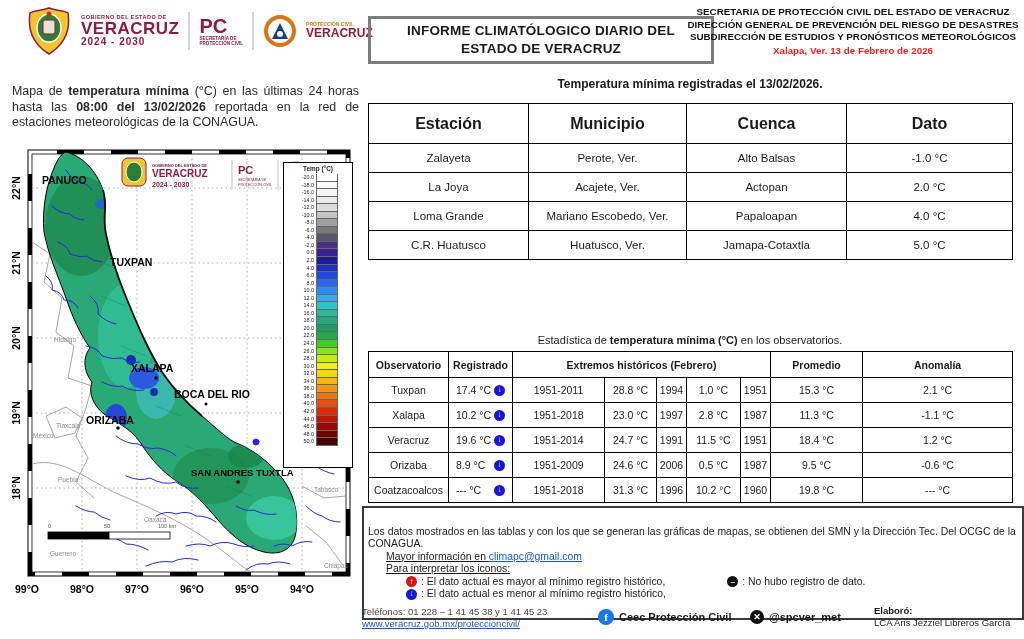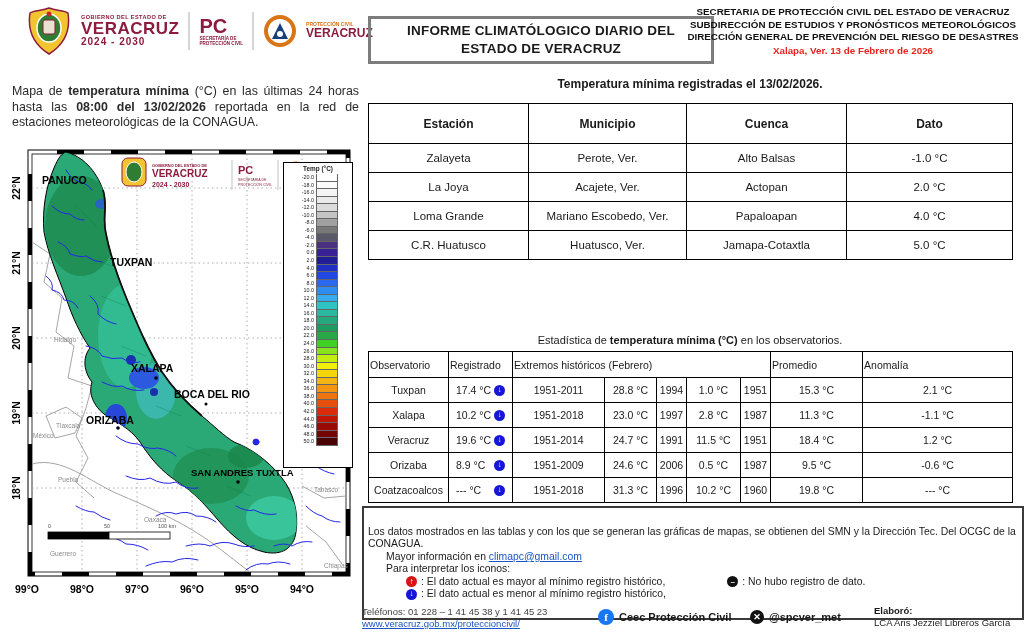--- a/index.html
+++ b/index.html
@@ -27,37 +27,37 @@
 
   .subtitle{left:368px;top:77px;width:644px;text-align:center;font-size:12px;font-weight:bold;}
 
   
   .intro{left:12px;top:84px;width:347px;font-size:12.4px;line-height:1.25;text-align:justify;color:#2b2b2b;}
 
   
   table{border-collapse:collapse;table-layout:fixed;}
   td,th{border:1px solid #000;overflow:hidden;}
   .t1{left:368px;top:103px;width:644px;}
-  .t1 th{height:37px;font-size:12px;font-weight:bold;}
+  .t1 th{height:37px;font-size:16px;font-weight:bold;}
   .t1 td{height:26px;font-size:11.5px;text-align:center;}
   .t2{left:368px;top:351px;width:644px;}
-  .t2 .h1 td{height:23px;font-size:10.5px;font-weight:normal;}
+  .t2 .h1 td{height:23px;font-size:10.5px;text-align:center;font-weight:bold;}
   .t2 .h2 td{height:27px;font-size:10.5px;text-align:center;font-weight:bold;}
   .t2 .dr td{height:22px;font-size:10.5px;text-align:center;}
   .stats-caption{left:368px;top:334px;width:644px;text-align:center;font-size:11px;}
   .hoy-cell{display:flex;align-items:center;justify-content:space-between;padding:0 6px;}
 
   .icon-circle{display:inline-flex;width:11px;height:11px;border-radius:50%;align-items:center;justify-content:center;color:#fff;font-size:8px;font-weight:bold;line-height:1;flex:0 0 auto;}
   .icon-down{background:#1616d8;}
   .icon-up{background:#d81616;}
   .icon-nodata{background:#111;}
 
   
   .notes{left:362px;top:506px;width:650px;height:74px;border:2.5px solid #3a3a3a;padding:18px 4px;font-size:10.4px;line-height:12.4px;}
-  .notes .ind1{padding-left:18px;}
+  .notes .ind1{padding-left:18px;text-decoration:underline;}
   .notes .ind2{padding-left:38px;display:flex;align-items:center;gap:4px;}
   .link{color:#1a56c4;text-decoration:underline;cursor:pointer;}
   .gap-left{margin-left:58px;display:inline-flex;align-items:center;gap:4px;}
 
   
   .footer{left:362px;top:605px;width:656px;height:32px;}
   .ftel{left:0;top:1px;font-size:9.5px;color:#444;line-height:12px;}
   .fsoc1{left:236px;top:4px;display:flex;align-items:center;gap:5px;}
   .fsoc2{left:388px;top:5px;display:flex;align-items:center;gap:5px;}
   .fela{left:512px;top:0;font-size:9.5px;line-height:12px;}
@@ -107,22 +107,22 @@
   </div>
 </div>
 
 <div class="abs title-box">
   <div>INFORME CLIMATÓLOGICO DIARIO  DEL</div>
   <div>ESTADO DE VERACRUZ</div>
 </div>
 
 <div class="abs org-block">
   <div class="org-line">SECRETARIA DE PROTECCIÓN CIVIL DEL ESTADO DE VERACRUZ</div>
+  <div class="org-line">DIRECCIÓN GENERAL DE PREVENCIÓN DEL RIESGO DE DESASTRES</div>
   <div class="org-line">SUBDIRECCIÓN DE ESTUDIOS Y PRONÓSTICOS METEOROLÓGICOS</div>
-  <div class="org-line">DIRECCIÓN GENERAL DE PREVENCIÓN DEL RIESGO DE DESASTRES</div>
   <div class="date-line">Xalapa, Ver. 13 de Febrero de 2026</div>
 </div>
 
 <div class="abs subtitle">
   <span>Temperatura mínima registradas el 13/02/2026.</span>
 </div>
 
 <div class="abs intro">
   <span>Mapa de</span>
   <b>temperatura mínima</b>

